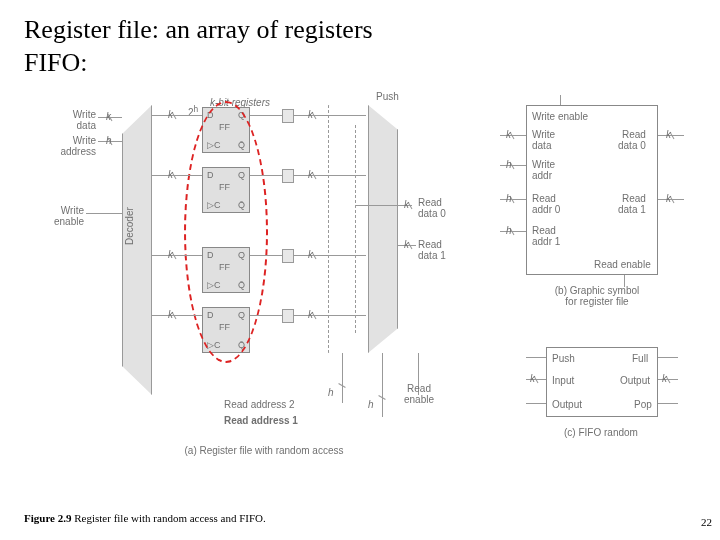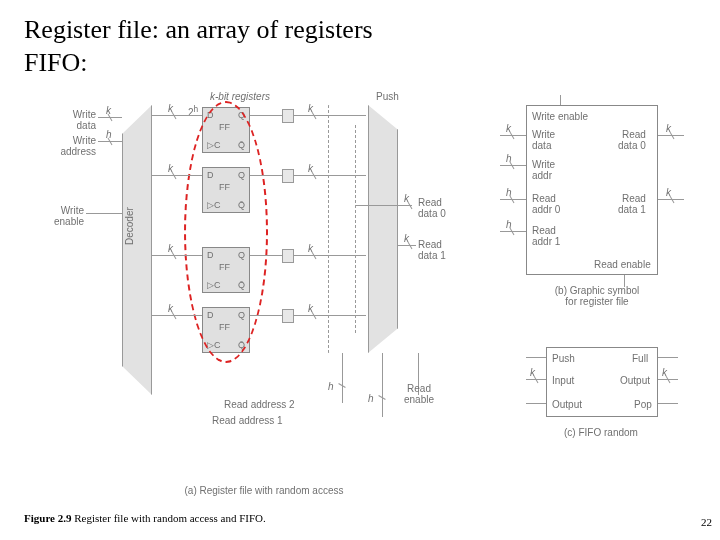--- a/index.html
+++ b/index.html
@@ -49,21 +49,21 @@
   }
   
   .dtxt {
     position: absolute;
     font-family: Arial, sans-serif;
     font-size: 10px;
     color: #707070;
     line-height: 1.1;
     text-align: center;
   }
-  .dtxt.it { font-style: italic; }
+  .dtxt.it { font-style: italic; margin-top: 6px; }
   
   .box {
     position: absolute;
     background: #e8e8e8;
     border: 1px solid #999;
   }
   .ffbox {
     position: absolute;
     background: #e0e0e0;
     border: 1px solid #888;
@@ -234,24 +234,24 @@
     <div class="slash" style="left:314px; top:300px; transform: rotate(30deg);"></div>
     <div class="dtxt it" style="left:304px; top:296px;">h</div>
 
     <div class="line" style="left:358px; top:268px; width:1px; height:64px;"></div>
     <div class="slash" style="left:354px; top:312px; transform: rotate(30deg);"></div>
     <div class="dtxt it" style="left:344px; top:308px;">h</div>
 
     <div class="line" style="left:394px; top:268px; width:1px; height:42px;"></div>
 
     <div class="dtxt" style="left:200px; top:314px;">Read address 2</div>
-    <div class="dtxt" style="left:188px; top:330px;">Read address 1</div>
+    <div class="dtxt" style="left:200px; top:330px;font-weight:bold;">Read address 1</div>
     <div class="dtxt" style="left:380px; top:298px;">Read<br>enable</div>
 
-    <div class="dtxt" style="left:140px; top:360px; width:200px;margin-top:40px;">(a) Register file with random access</div>
+    <div class="dtxt" style="left:140px; top:360px; width:200px;">(a) Register file with random access</div>
 
     <div class="bigbox" style="left:502px; top:20px; width:132px; height:170px;"></div>
     <div class="dtxt" style="left:508px; top:26px; text-align:left;">Write enable</div>
     <div class="dtxt" style="left:508px; top:44px; text-align:left;">Write<br>data</div>
     <div class="dtxt" style="left:508px; top:74px; text-align:left;">Write<br>addr</div>
     <div class="dtxt" style="left:508px; top:108px; text-align:left;">Read<br>addr 0</div>
     <div class="dtxt" style="left:508px; top:140px; text-align:left;">Read<br>addr 1</div>
     <div class="dtxt" style="left:594px; top:44px; text-align:right;">Read<br>data 0</div>
     <div class="dtxt" style="left:594px; top:108px; text-align:right;">Read<br>data 1</div>
     <div class="dtxt" style="left:570px; top:174px; text-align:right;">Read enable</div>

